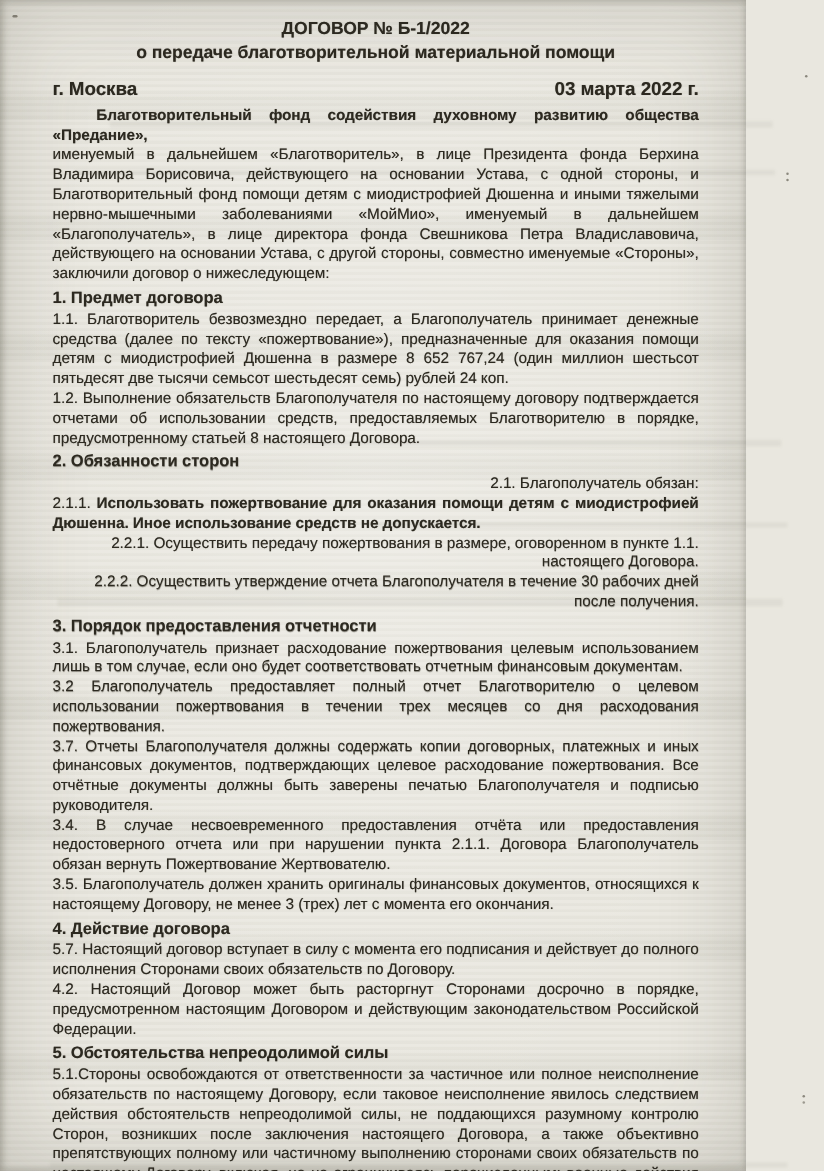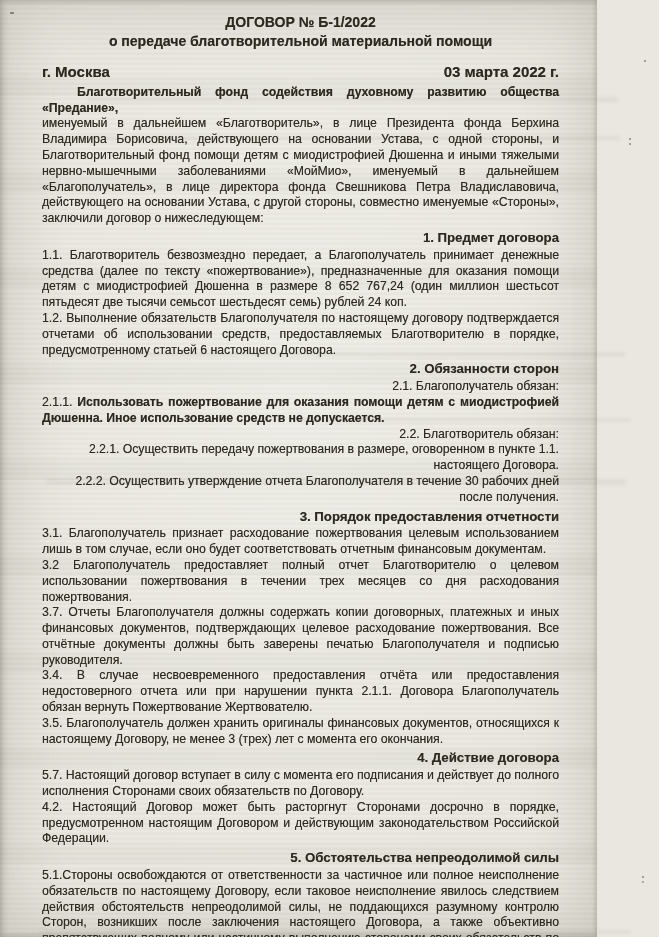--- a/index.html
+++ b/index.html
@@ -54,21 +54,21 @@
   .para { margin: 0; }
   .justify { text-align: justify; }
   .left { text-align: right; }
   .preamble-lead {
     display: block;
     font-weight: bold;
     text-indent: 35px;
     text-align-last: justify;
   }
   .heading {
-    text-align: right;
+    text-align: left;
     font-weight: bold;
     font-size: 13.2px;
     margin: 3px 0 2px 0;
   }
   .b { font-weight: bold; }
   
   .streak {
     position: absolute;
     background: rgba(104,107,90,0.08);
     filter: blur(1.4px);
@@ -106,27 +106,26 @@
       <span>г. Москва</span>
       <span>03 марта 2022 г.</span>
     </div>
 
     <p class="para justify"><span class="preamble-lead">Благотворительный фонд содействия духовному развитию общества «Предание»,</span><span>именуемый в дальнейшем «Благотворитель», в лице Президента фонда Берхина Владимира Борисовича, действующего на основании Устава, с одной стороны, и Благотворительный фонд помощи детям с миодистрофией Дюшенна и иными тяжелыми нервно-мышечными заболеваниями «МойМио», именуемый в дальнейшем «Благополучатель», в лице директора фонда Свешникова Петра Владиславовича, действующего на основании Устава, с другой стороны, совместно именуемые «Стороны», заключили договор о нижеследующем:</span></p>
 
     <main>
         <section>
           <div class="heading">1. Предмет договора</div>
           <p class="para justify">1.1. Благотворитель безвозмездно передает, а Благополучатель принимает денежные средства (далее по тексту «пожертвование»), предназначенные для оказания помощи детям с миодистрофией Дюшенна в размере 8 652 767,24 (один миллион шестьсот пятьдесят две тысячи семьсот шестьдесят семь) рублей 24 коп.</p>
-          <p class="para justify">1.2. Выполнение обязательств Благополучателя по настоящему договору подтверждается отчетами об использовании средств, предоставляемых Благотворителю в порядке, предусмотренному статьей 6 настоящего Договора.</p>
+          <p class="para justify">1.2. Выполнение обязательств Благополучателя по настоящему договору подтверждается отчетами об использовании средств, предоставляемых Благотворителю в порядке, предусмотренному статьей 8 настоящего Договора.</p>
         </section>
         <section>
           <div class="heading">2. Обязанности сторон</div>
           <p class="para left">2.1. Благополучатель обязан:</p>
           <p class="para justify"><span>2.1.1. </span><span class="b">Использовать пожертвование для оказания помощи детям с миодистрофией Дюшенна. Иное использование средств не допускается.</span></p>
-          <p class="para left">2.2. Благотворитель обязан:</p>
           <p class="para left">2.2.1. Осуществить передачу пожертвования в размере, оговоренном в пункте 1.1. настоящего Договора.</p>
           <p class="para left">2.2.2. Осуществить утверждение отчета Благополучателя в течение 30 рабочих дней после получения.</p>
         </section>
         <section>
           <div class="heading">3. Порядок предоставления отчетности</div>
           <p class="para justify">3.1. Благополучатель признает расходование пожертвования целевым использованием лишь в том случае, если оно будет соответствовать отчетным финансовым документам.</p>
           <p class="para justify">3.2 Благополучатель предоставляет полный отчет Благотворителю о целевом использовании пожертвования в течении трех месяцев со дня расходования пожертвования.</p>
           <p class="para justify">3.7. Отчеты Благополучателя должны содержать копии договорных, платежных и иных финансовых документов, подтверждающих целевое расходование пожертвования. Все отчётные документы должны быть заверены печатью Благополучателя и подписью руководителя.</p>
           <p class="para justify">3.4. В случае несвоевременного предоставления отчёта или предоставления недостоверного отчета или при нарушении пункта 2.1.1. Договора Благополучатель обязан вернуть Пожертвование Жертвователю.</p>
           <p class="para justify">3.5. Благополучатель должен хранить оригиналы финансовых документов, относящихся к настоящему Договору, не менее 3 (трех) лет с момента его окончания.</p>

